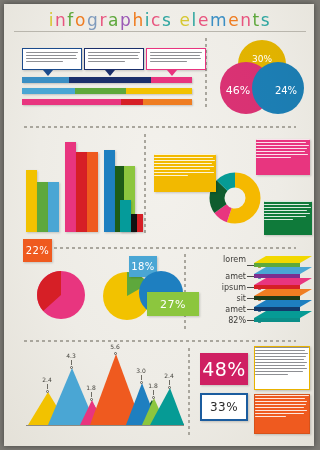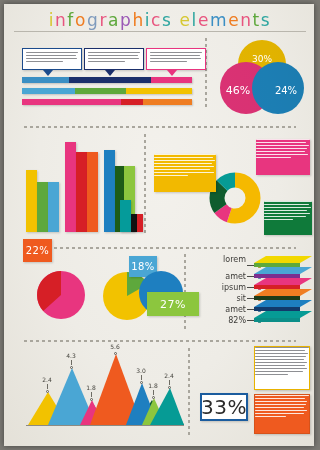--- a/index.html
+++ b/index.html
@@ -325,22 +325,25 @@
 
     <div class="mknob" style="left:134px;top:46px;"></div>
     <div class="mtick" style="left:135px;top:40px;"></div>
     <div class="mlabel" style="left:126px;top:32px;">1.8</div>
 
     <div class="mknob" style="left:150px;top:36px;"></div>
     <div class="mtick" style="left:151px;top:30px;"></div>
     <div class="mlabel" style="left:142px;top:22px;">2.4</div>
   </div>
 
+  <div class="statbox shadow" style="left:196px;top:349px;width:48px;height:32px;background:#cf2062;">
+    <span style="color:#fff;">48%</span>
+  </div>
   <div class="statbox shadow" style="left:196px;top:389px;width:48px;height:28px;background:#fff;border:2px solid #1b5c9e;">
-    <span style="color:#2b2b2b;font-size:20px;">33%</span>
+    <span style="color:#2b2b2b;font-size:12px;">33%</span>
   </div>
 
   <div class="lay shadow" style="left:250px;top:342px;width:56px;height:44px;background:#fff;border:1.5px solid #e8b200;box-sizing:border-box;">
     <div class="lines tl-dark" style="left:3px;top:3px;right:3px;">
       <div class="ln" style="width:100%"></div>
         <div class="ln" style="width:93%"></div>
       <div class="ln" style="width:98%"></div>
         <div class="ln" style="width:95%"></div>
       <div class="ln" style="width:90%"></div>
         <div class="ln" style="width:97%"></div>

